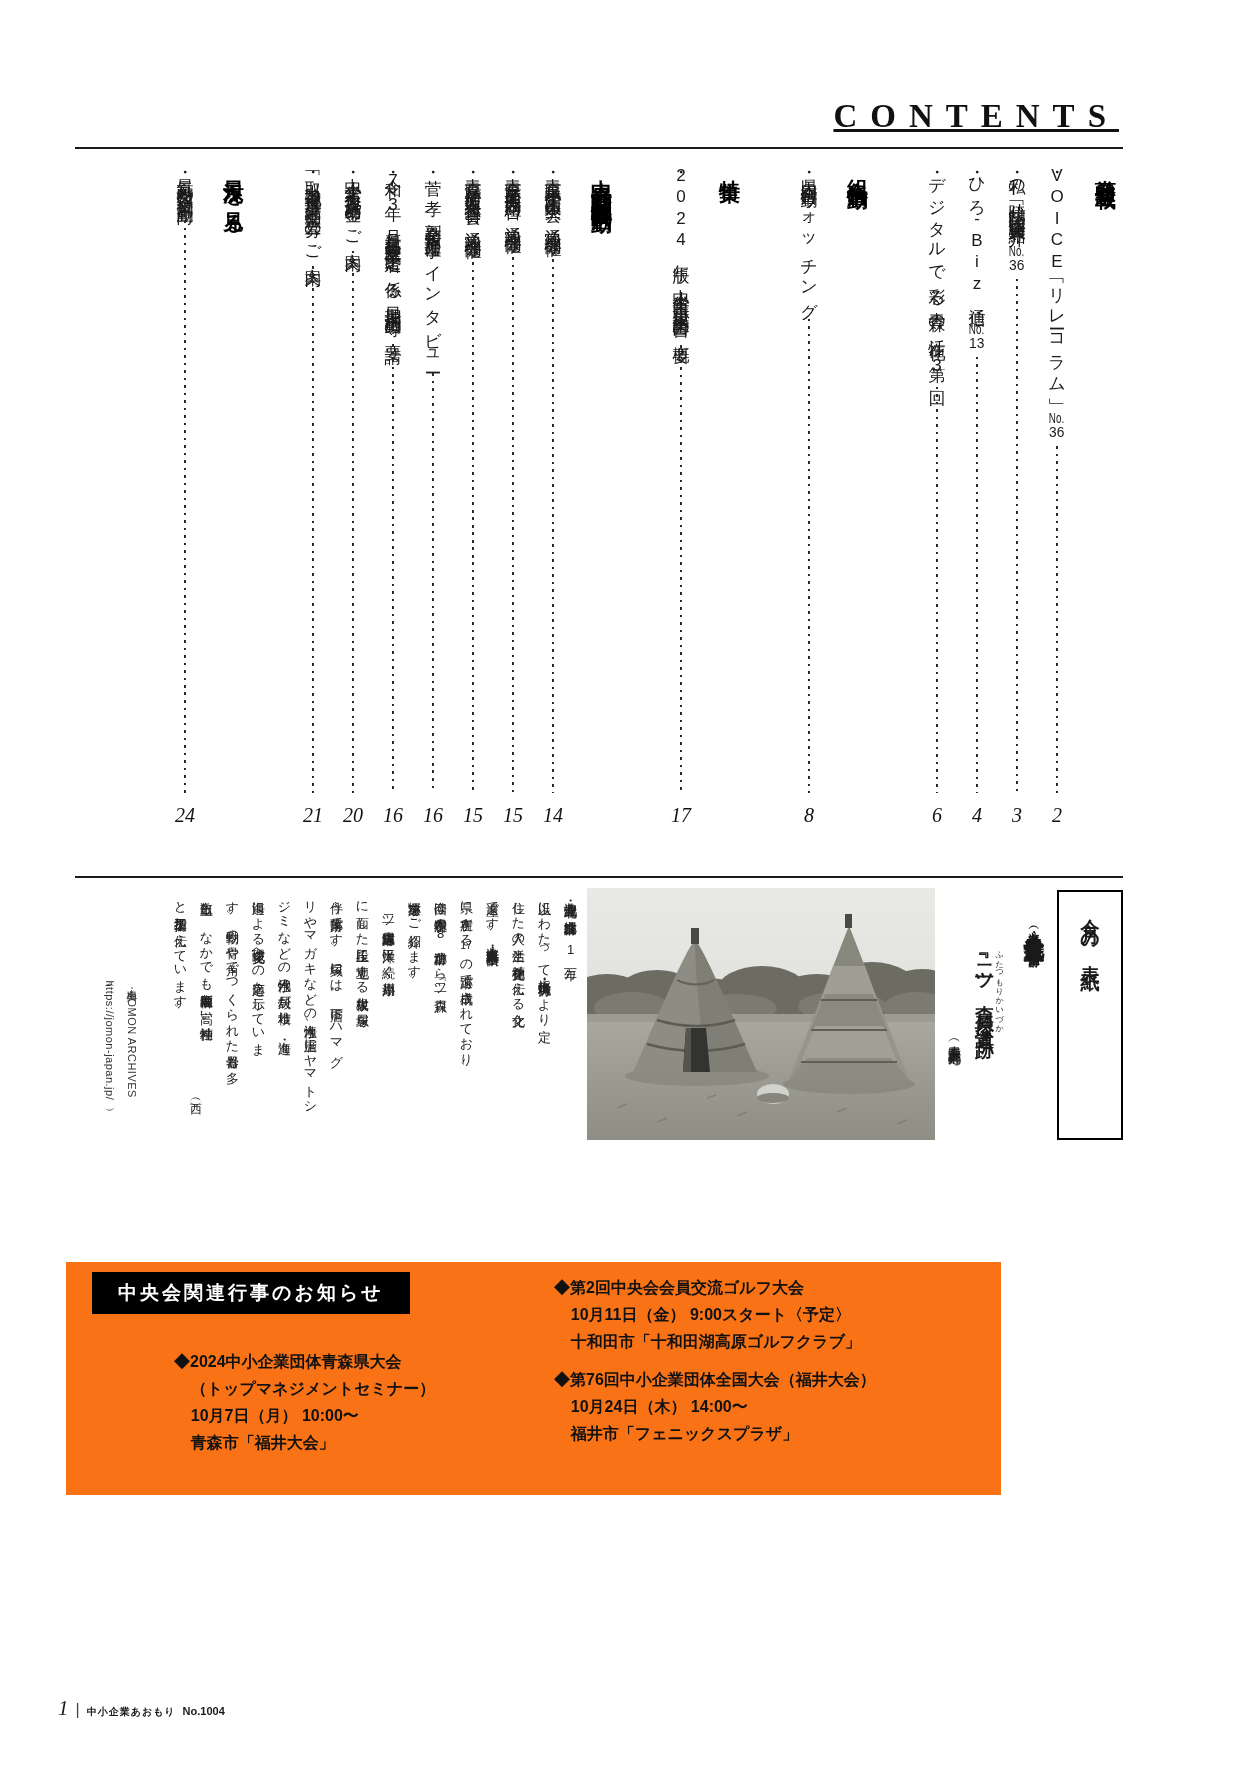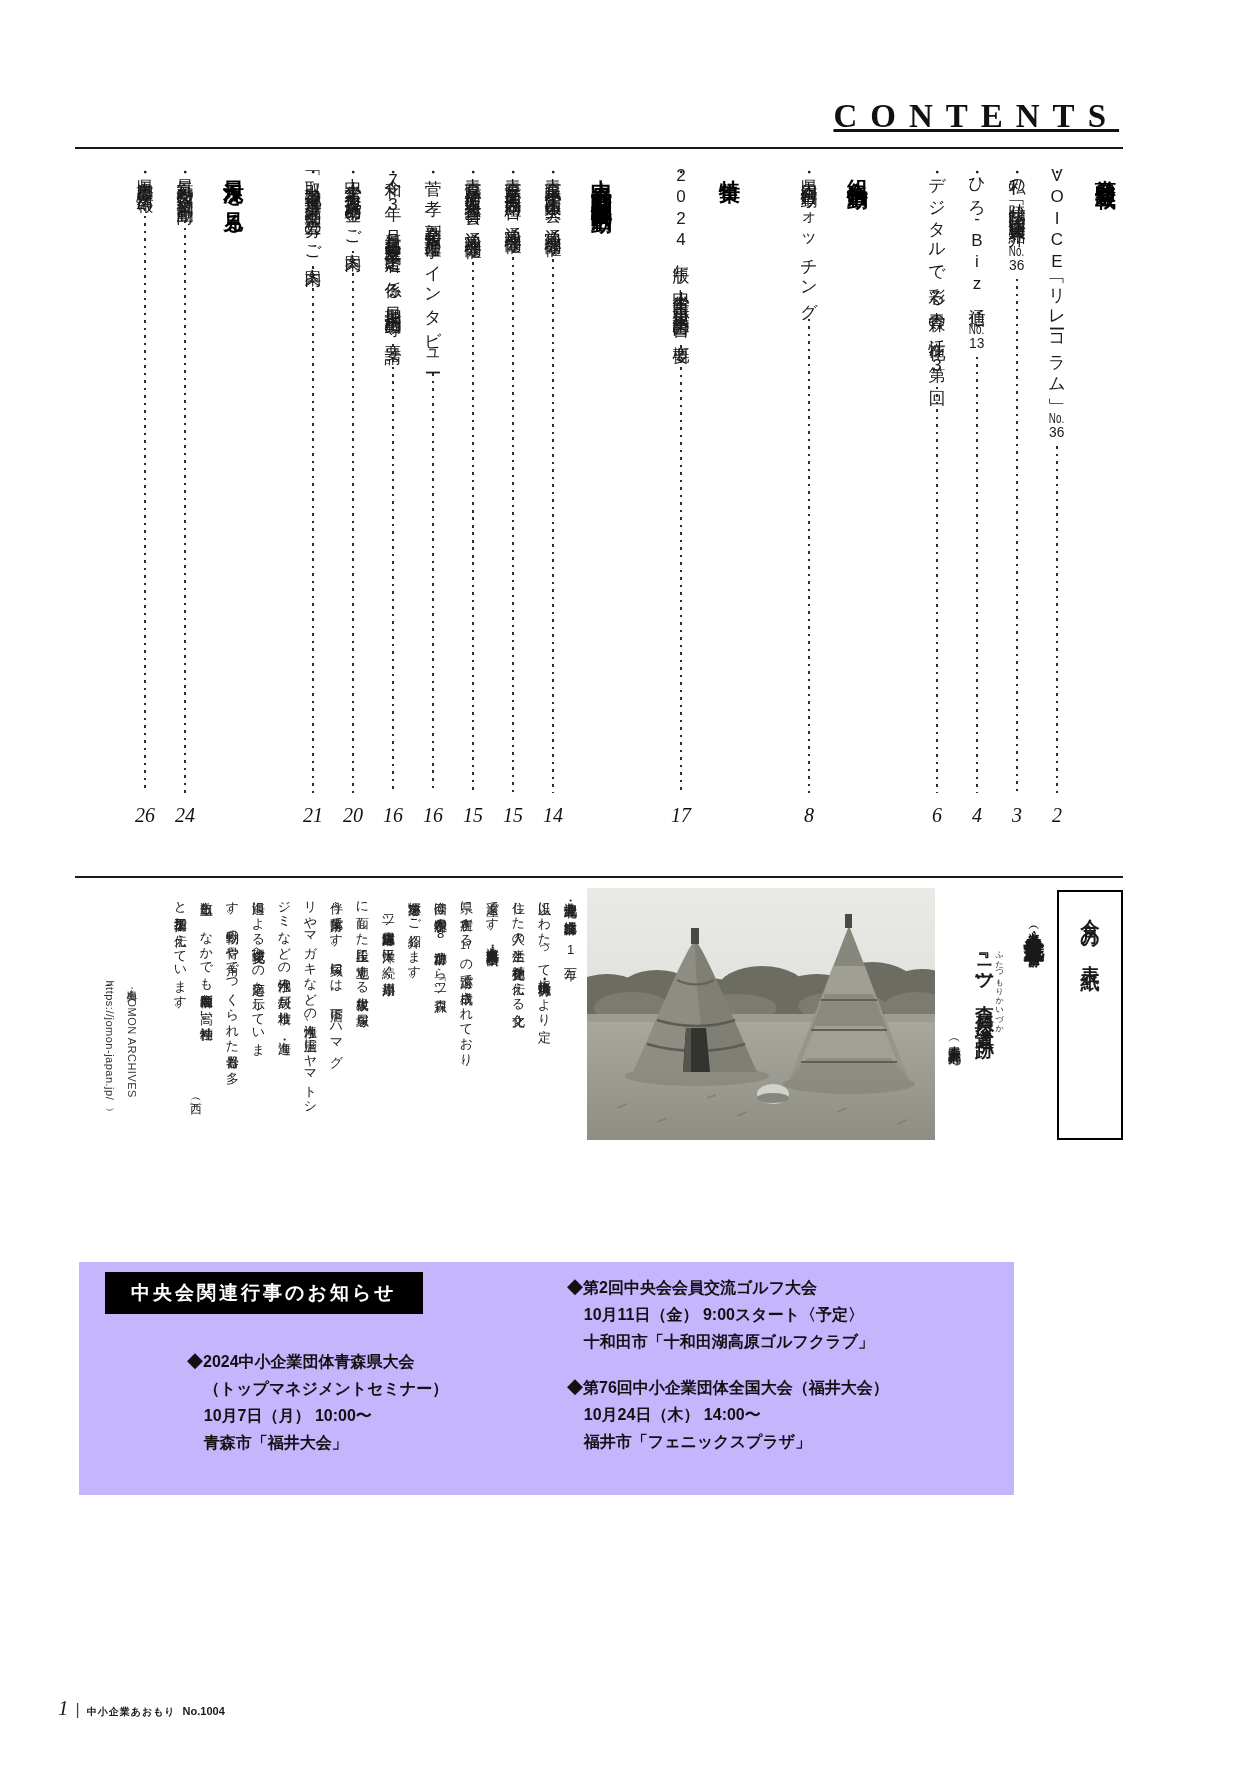--- a/index.html
+++ b/index.html
@@ -58,31 +58,31 @@
     font-size:13px;line-height:26px;letter-spacing:.5px;color:#222;
   }
   .cover-body > div{height:250px;}
   .cover-sign{position:absolute;left:112px;top:208px;font-size:12px;}
   .cover-source{
     position:absolute;left:24px;top:94px;height:230px;
     font-size:11px;line-height:22px;letter-spacing:.5px;color:#333;
   }
   
   .events{
-    position:absolute;left:79px;top:1262px;width:935px;height:233px;
-    background:#c4b5fd;
+    position:absolute;left:66px;top:1262px;width:935px;height:233px;
+    background:#f97316;
   }
   .events-label{
     position:absolute;left:26px;top:10px;background:#000;color:#fff;
     font-size:19px;font-weight:600;letter-spacing:3px;padding:8px 26px;
   }
   .ev-col{position:absolute;font-size:16px;font-weight:600;color:#111;line-height:27px;}
   #ev-col-left{left:108px;top:86px;}
   #ev-col-right{left:488px;top:12px;}
-  .ev-group + .ev-group{margin-top:19px;}
+  .ev-group + .ev-group{margin-top:11px;}
   .ev-line + .ev-line{padding-left:1.05em;}
   
   .footer{position:absolute;left:58px;top:1696px;display:flex;align-items:baseline;gap:7px;}
   .footer .pg{font-family:"Liberation Serif",serif;font-style:italic;font-size:21px;}
   .footer .bar{font-size:16px;color:#444;font-weight:300;}
   .footer .mag{font-size:10px;font-weight:bold;letter-spacing:1px;}
   .footer .no{font-size:11px;font-weight:bold;}
 </style>
 </head>
 <body>
@@ -168,25 +168,20 @@
       <div class="leader"></div>
       <div class="pagenum">21</div>
     </div>
     <div class="toc-col section">
       <div class="vt toc-title">景況を見る</div>
     </div>
     <div class="toc-col item">
       <div class="vt toc-title">・景気動向指数・企業倒産動向</div>
       <div class="leader"></div>
       <div class="pagenum">24</div>
-    </div>
-    <div class="toc-col item">
-      <div class="vt toc-title">・県内業界景況情報</div>
-      <div class="leader"></div>
-      <div class="pagenum">26</div>
     </div>
   </div>
 
 <div class="rule" id="rule-mid"></div>
 
 <div class="cover">
 
   <div class="cover-box">
     <div class="vt">今月の表紙</div>
   </div>

